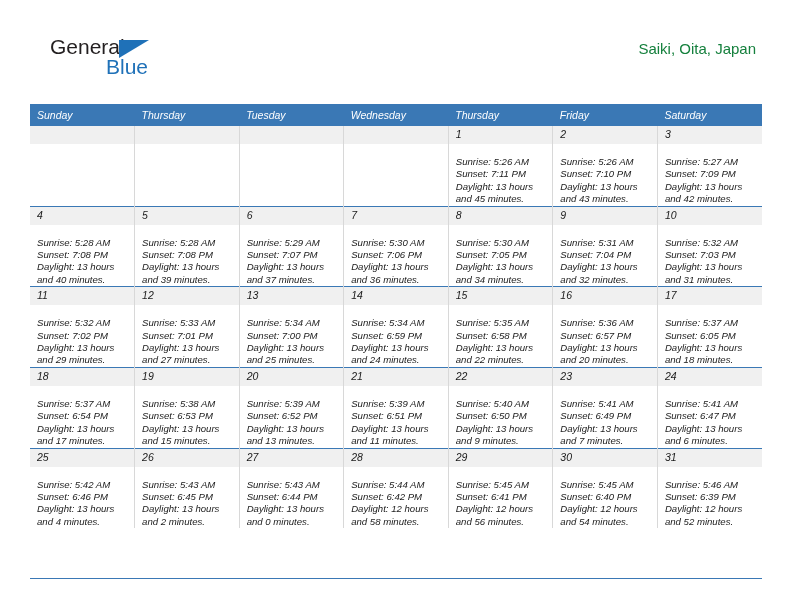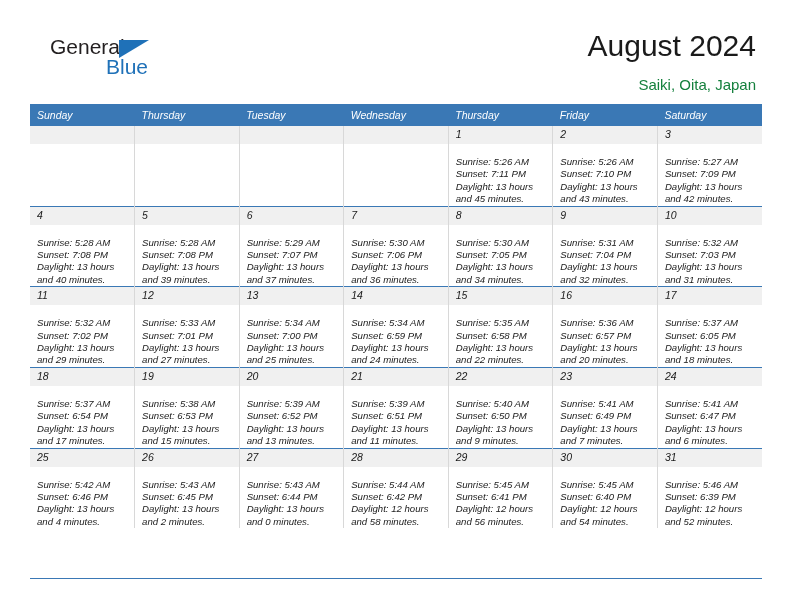--- a/index.html
+++ b/index.html
@@ -155,21 +155,20 @@
 <div class="page">
 
   <div class="top">
     <div class="logo">
       <span class="logo-general">General</span>
       <span class="logo-tri"></span>
       <span class="logo-blue">Blue</span>
     </div>
 
     <div class="title-wrap">
-      <div class="cal-title">August 2024</div>
       <div class="cal-sub">Saiki, Oita, Japan</div>
     </div>
   </div>
 
   <div class="calendar">
     <table class="cal">
       <thead>
         <tr id="weekday-row">
             <th>Sunday</th>
             <th>Thursday</th>

